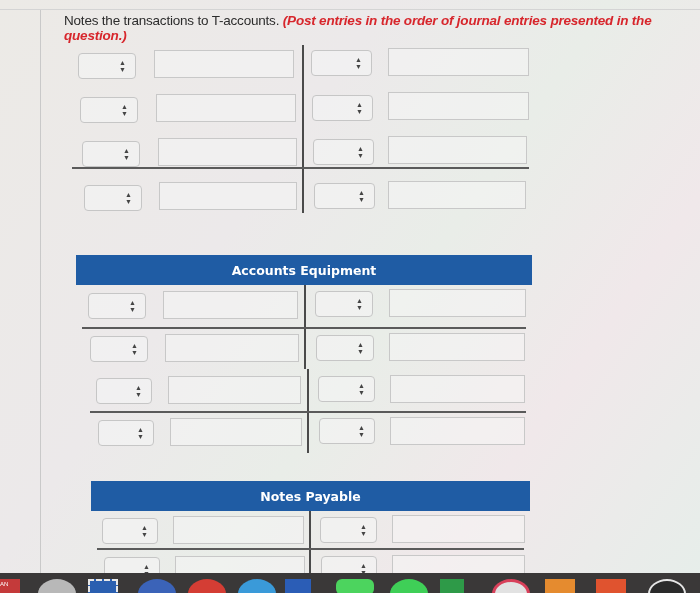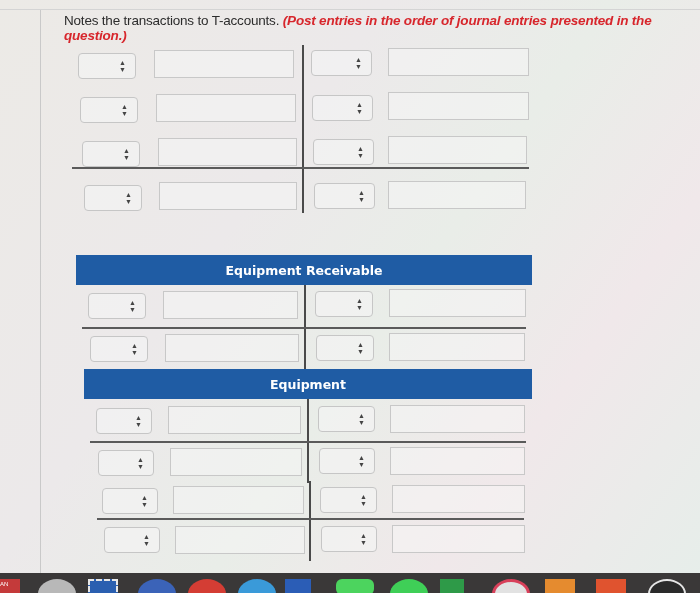--- a/index.html
+++ b/index.html
@@ -93,21 +93,21 @@
       </div>
     <input class="inp" style="left: 93px; top: 137px; width: 138px;" value="">
     <div class="sel" style="left:248px; top:138px; width:61px;">
         <span class="arrows">▲<br>▼</span>
       </div>
     <input class="inp" style="left: 322px; top: 136px; width: 138px;" value="">
   </div>
 </div>
 
 <div class="taccount" style="left:76px; top:255px; width:456px;">
-  <div class="t-header">Equipment Receivable</div>
+  <div class="t-header">Accounts Equipment</div>
   <div class="t-body" style="height:84px;">
     <div class="t-vline" style="left:228px;"></div>
     <div class="t-divider" style="top:42px;"></div>
 
     <div class="sel" style="left:12px; top:8px; width:58px;">
         <span class="arrows">▲<br>▼</span>
       </div>
     <input class="inp" style="left: 87px; top: 6px; width: 135px;" value="">
     <div class="sel" style="left:239px; top:6px; width:58px;">
         <span class="arrows">▲<br>▼</span>
@@ -119,21 +119,20 @@
       </div>
     <input class="inp" style="left: 89px; top: 49px; width: 134px;" value="">
     <div class="sel" style="left:240px; top:50px; width:58px;">
         <span class="arrows">▲<br>▼</span>
       </div>
     <input class="inp" style="left: 313px; top: 48px; width: 136px;" value="">
   </div>
 </div>
 
 <div class="taccount" style="left:84px; top:369px; width:448px;">
-  <div class="t-header">Equipment</div>
   <div class="t-body" style="height:84px;">
     <div class="t-vline" style="left:223px;"></div>
     <div class="t-divider" style="top:42px;"></div>
 
     <div class="sel" style="left:12px; top:9px; width:56px;">
         <span class="arrows">▲<br>▼</span>
       </div>
     <input class="inp" style="left: 84px; top: 7px; width: 133px;" value="">
     <div class="sel" style="left:234px; top:7px; width:57px;">
         <span class="arrows">▲<br>▼</span>
@@ -145,20 +144,21 @@
       </div>
     <input class="inp" style="left: 86px; top: 49px; width: 132px;" value="">
     <div class="sel" style="left:235px; top:49px; width:56px;">
         <span class="arrows">▲<br>▼</span>
       </div>
     <input class="inp" style="left: 306px; top: 48px; width: 135px;" value="">
   </div>
 </div>
 
 <div class="taccount" style="left:91px; top:481px; width:439px;">
+  <div class="t-header">Notes Payable</div>
   <div class="t-body" style="height:80px;">
     <div class="t-vline" style="left:218px;"></div>
     <div class="t-divider" style="top:37px;"></div>
 
     <div class="sel" style="left:11px; top:7px; width:56px;">
         <span class="arrows">▲<br>▼</span>
       </div>
     <input class="inp" style="left: 82px; top: 5px; width: 131px;" value="">
     <div class="sel" style="left:229px; top:6px; width:57px;">
         <span class="arrows">▲<br>▼</span>

